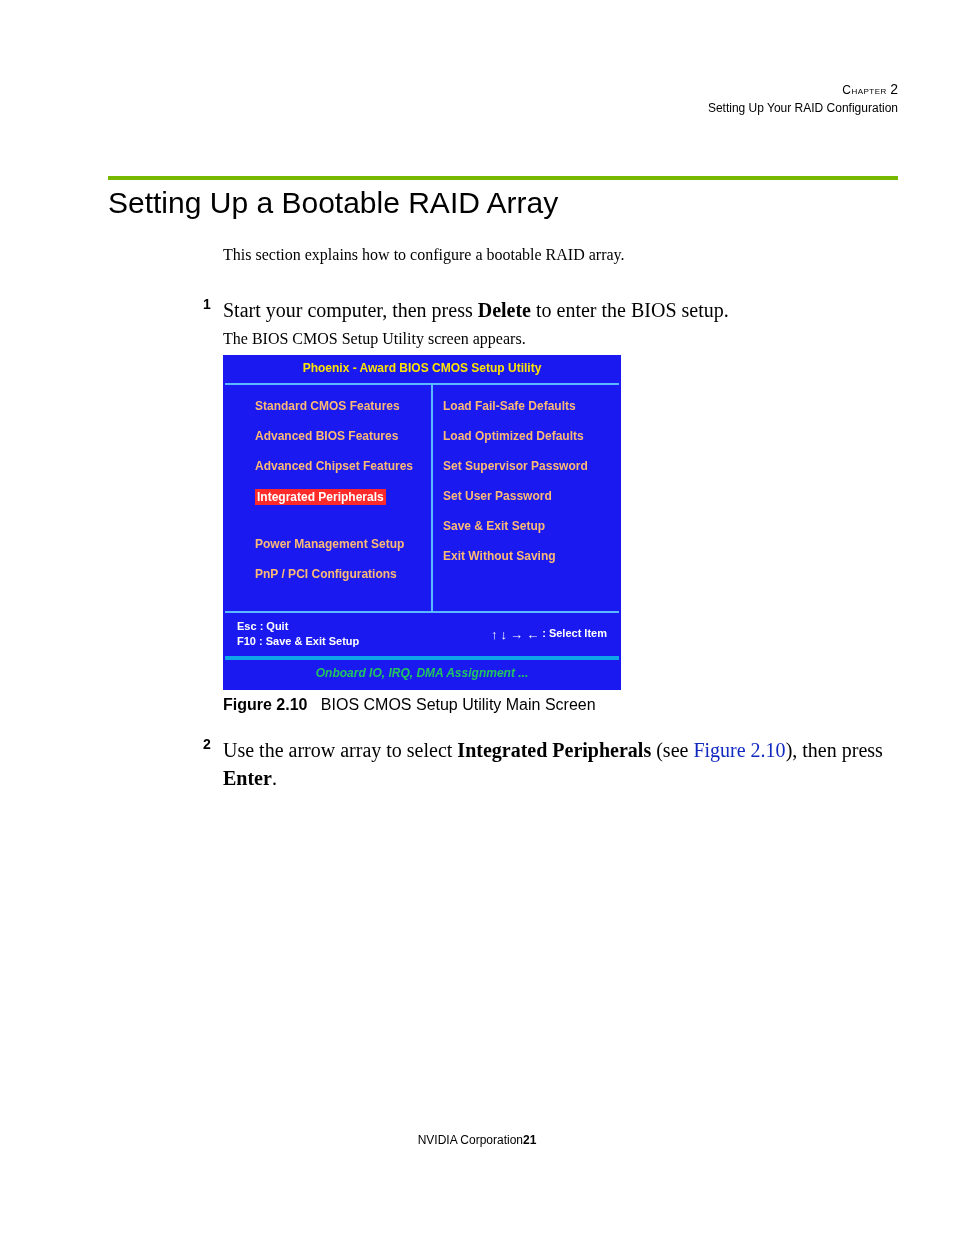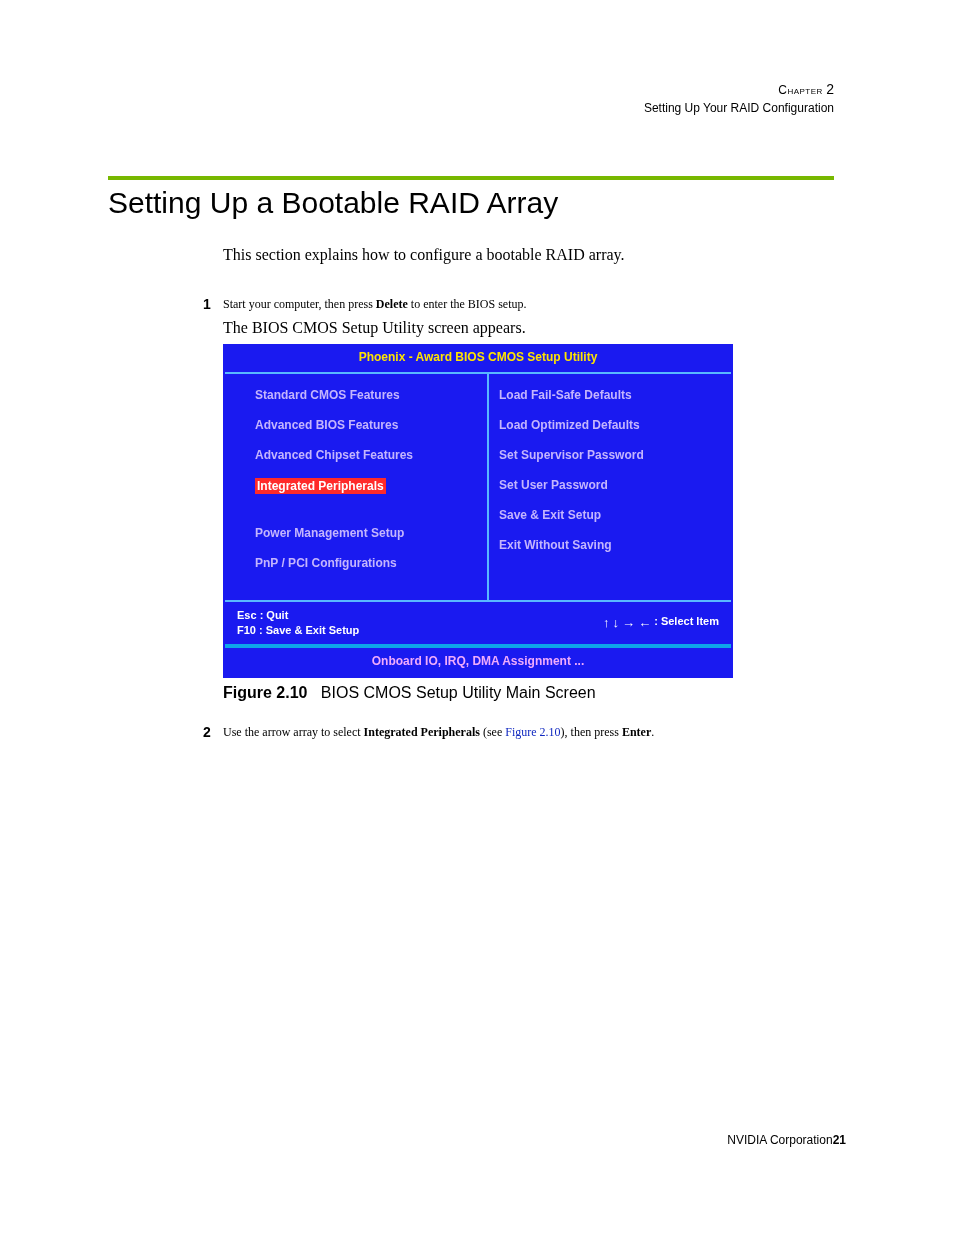--- a/index.html
+++ b/index.html
@@ -7,21 +7,21 @@
     padding: 0;
     background: #fff;
     font-family: Georgia, "Times New Roman", serif;
     color: #000;
     width: 954px;
     height: 1235px;
     position: relative;
     box-sizing: border-box;
   }
   .page {
-    padding: 80px 120px 0 108px;
+    padding: 80px 56px 0 108px;
     box-sizing: border-box;
   }
   .chapter-head {
     text-align: right;
     font-family: Verdana, Arial, sans-serif;
     font-size: 12px;
     line-height: 1.4;
     color: #000;
     margin-bottom: 60px;
   }
@@ -62,34 +62,34 @@
   }
   .step-num {
     position: absolute;
     left: -20px;
     top: 0;
     font-family: Verdana, Arial, sans-serif;
     font-weight: bold;
     font-size: 14px;
   }
   .step-text {
-    font-size: 12px;
+    font-size: 20px;
     line-height: 1.4;
   }
   .step-sub {
     font-size: 16px;
     line-height: 1.4;
     margin-top: 4px;
   }
   .bold { font-weight: bold; }
   .link { color: #1028c0; }
 
   
   .bios {
-    width: 510px;
+    width: 398px;
     margin-top: 4px;
     background: #1a1af0;
     color: #fff;
     font-family: Arial, sans-serif;
     font-size: 12px;
     font-weight: bold;
     border: 2px solid #1a1af0;
     box-sizing: border-box;
   }
   .bios-title {
@@ -110,21 +110,21 @@
     box-sizing: border-box;
   }
   .bios-col.left {
     border-right: 2px solid #59b8ff;
     padding-left: 30px;
   }
   .bios-col.right {
     padding-left: 10px;
   }
   .bios-item {
-    color: #c4b5fd;
+    color: #fdba74;
     margin-bottom: 16px;
     font-size: 12px;
   }
   .bios-item.selected {
     background: #ff2a2a;
     color: #fff;
     display: inline-block;
     padding: 1px 2px;
   }
   .bios-keys {
@@ -143,39 +143,40 @@
     color: #fff;
     font-size: 11px;
   }
   .arrow-icon {
     display: inline-block;
     font-size: 13px;
     vertical-align: middle;
   }
   .bios-bottom {
     text-align: center;
-    color: #f0abfc;
+    color: #22c55e;
     padding: 6px 0 8px 0;
     font-size: 12px;
+    font-style: italic;
   }
   .fig-caption {
     font-family: Verdana, Arial, sans-serif;
     font-size: 16px;
     margin-top: 6px;
   }
   .fig-caption .figbold { font-weight: bold; }
 
   
   .footer {
     position: absolute;
     bottom: 88px;
     left: 108px;
     right: 108px;
     display: flex;
-    justify-content: flex-end;
+    justify-content: center;
     font-family: Verdana, Arial, sans-serif;
     font-size: 12px;
   }
   .footer .pagenum { font-weight: bold; }
 </style>
 </head>
 <body>
 
 <div class="page">
   <div class="chapter-head">

